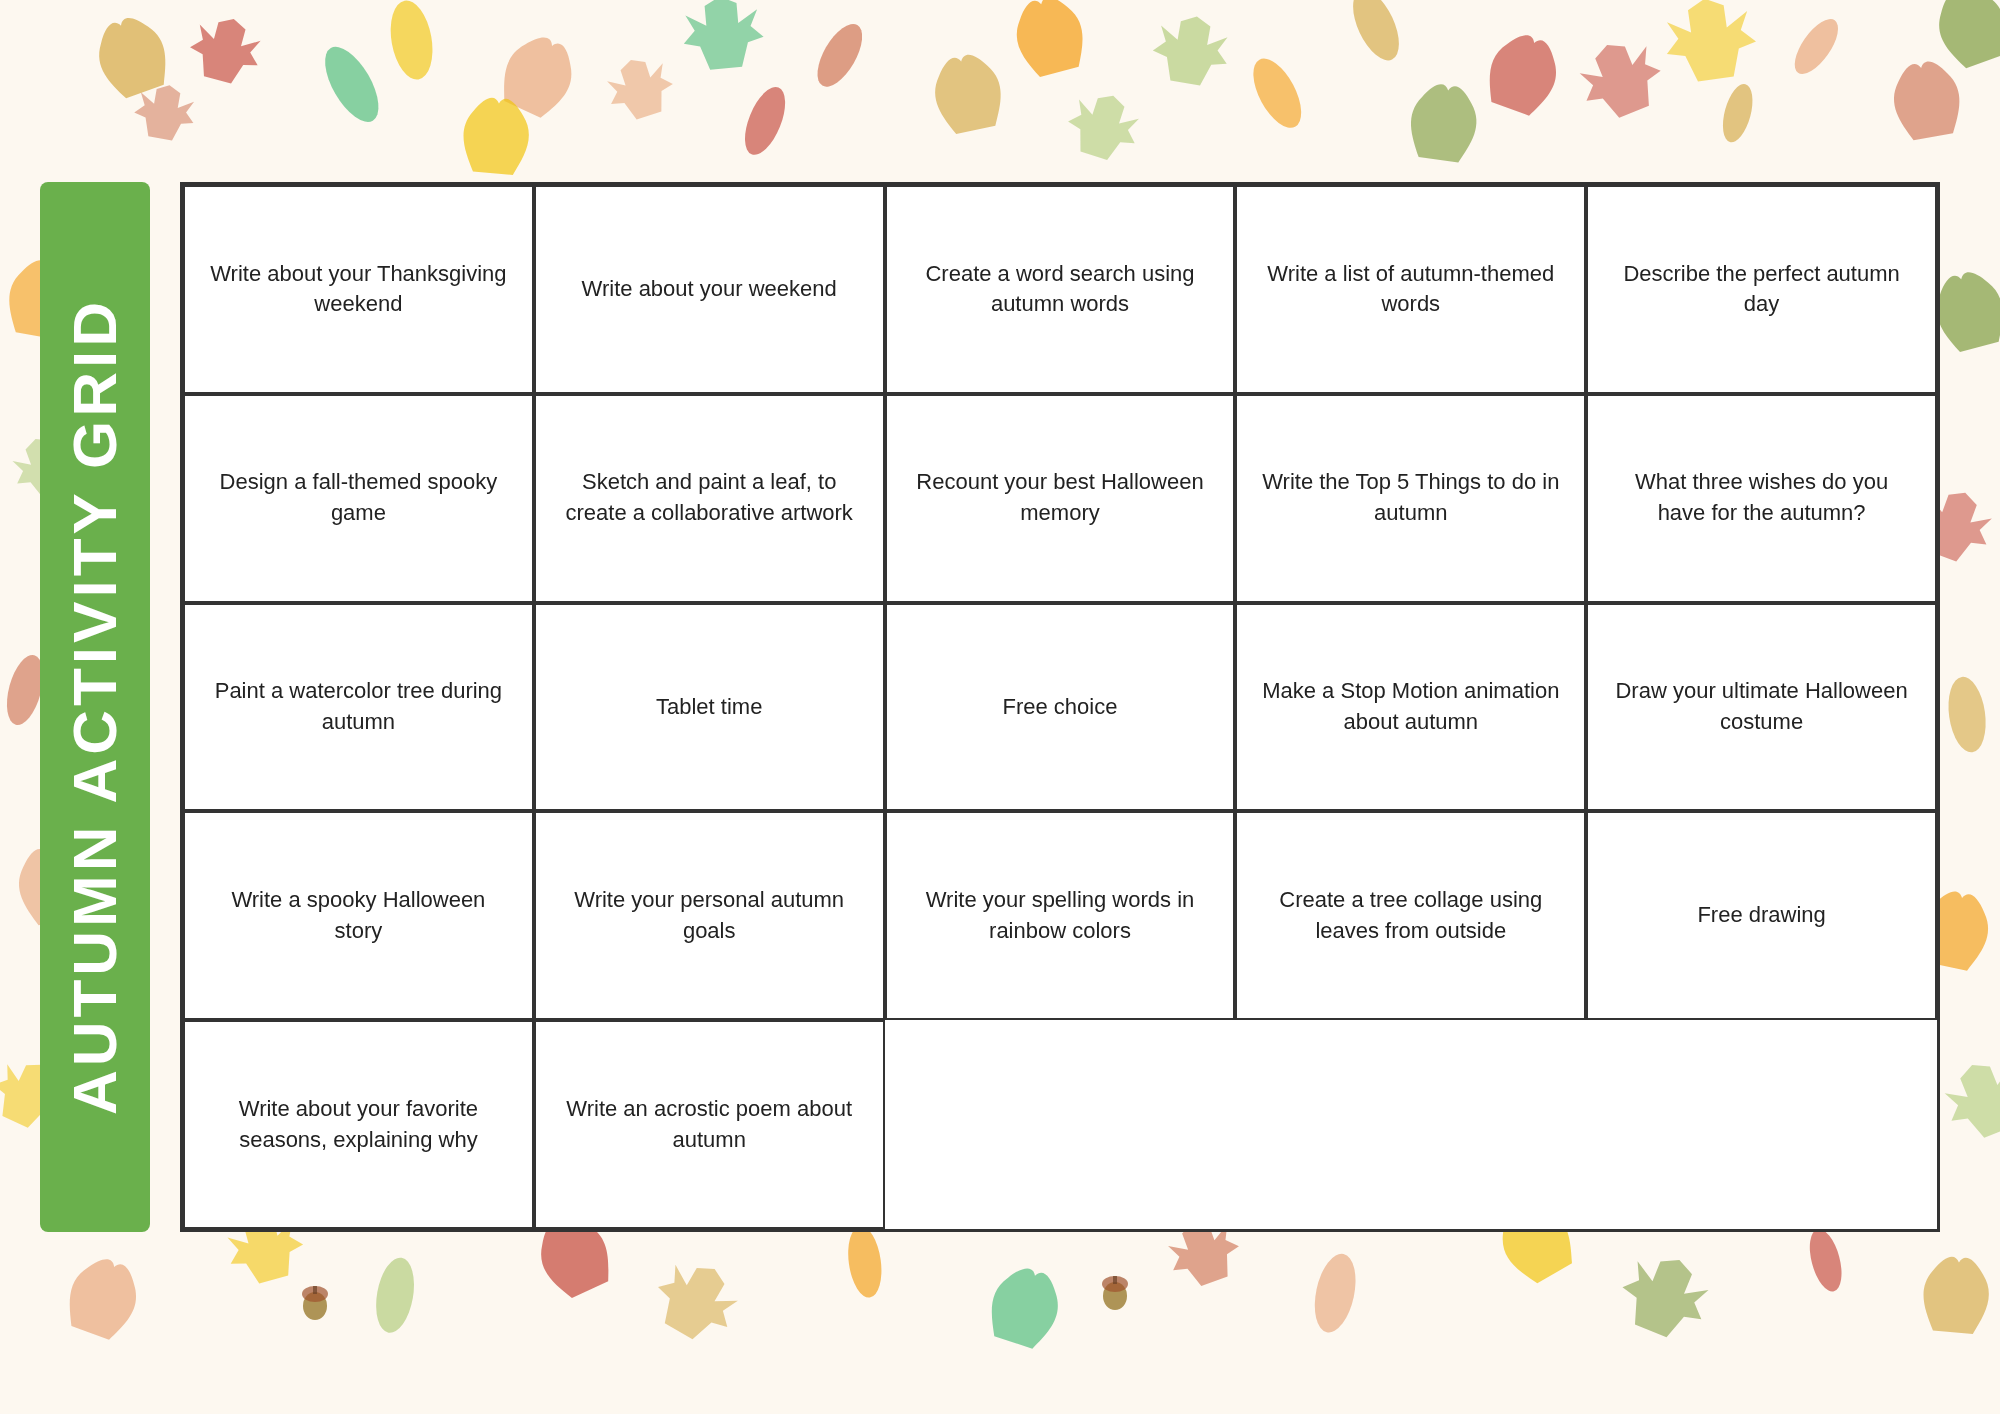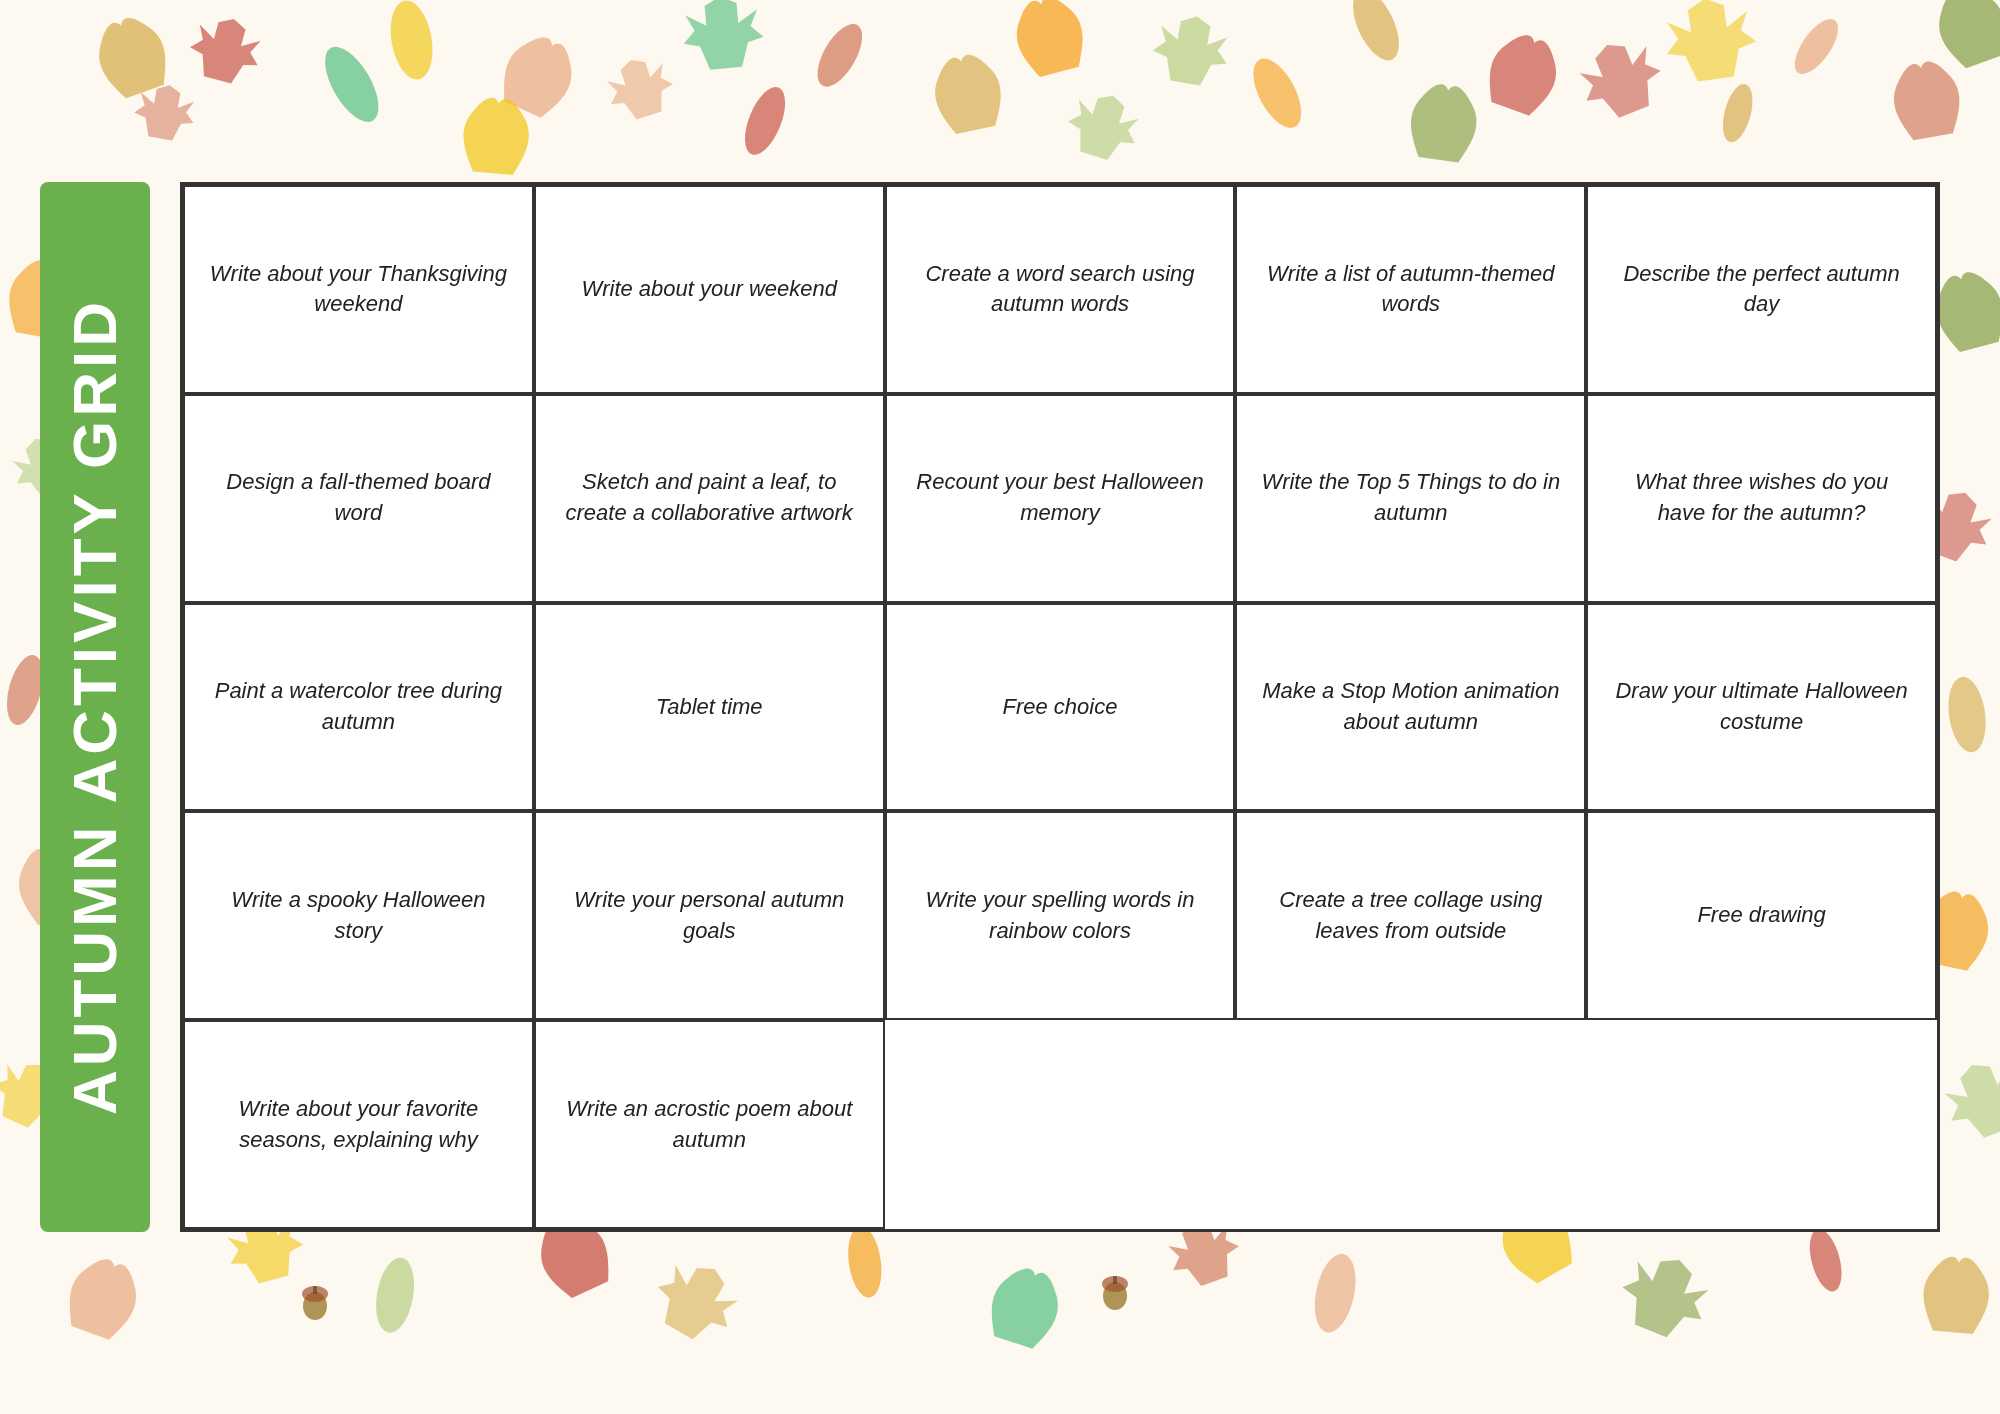--- a/index.html
+++ b/index.html
@@ -60,21 +60,20 @@
 
     
     .grid-container {
       flex: 1;
       height: 1050px;
       border: 3px solid #333;
       display: grid;
       grid-template-columns: repeat(5, 1fr);
       grid-template-rows: repeat(5, 1fr);
       background: white;
-      font-style: italic;
     }
 
     .grid-cell {
       border: 2px solid #333;
       display: flex;
       align-items: center;
       justify-content: center;
       padding: 18px 20px;
       text-align: center;
       font-size: 22px;
@@ -267,21 +266,21 @@
   </div>
 
   <div class="grid-container">
 
     <div class="grid-cell">Write about your Thanksgiving weekend</div>
     <div class="grid-cell">Write about your weekend</div>
     <div class="grid-cell">Create a word search using autumn words</div>
     <div class="grid-cell">Write a list of autumn-themed words</div>
     <div class="grid-cell">Describe the perfect autumn day</div>
 
-    <div class="grid-cell">Design a fall-themed board word</div>
+    <div class="grid-cell">Design a fall-themed spooky game</div>
     <div class="grid-cell">Sketch and paint a leaf, to create a collaborative artwork</div>
     <div class="grid-cell">Recount your best Halloween memory</div>
     <div class="grid-cell">Write the Top 5 Things to do in autumn</div>
     <div class="grid-cell">What three wishes do you have for the autumn?</div>
 
     <div class="grid-cell">Paint a watercolor tree during autumn</div>
     <div class="grid-cell">Tablet time</div>
     <div class="grid-cell">Free choice</div>
     <div class="grid-cell">Make a Stop Motion animation about autumn</div>
     <div class="grid-cell">Draw your ultimate Halloween costume</div>

